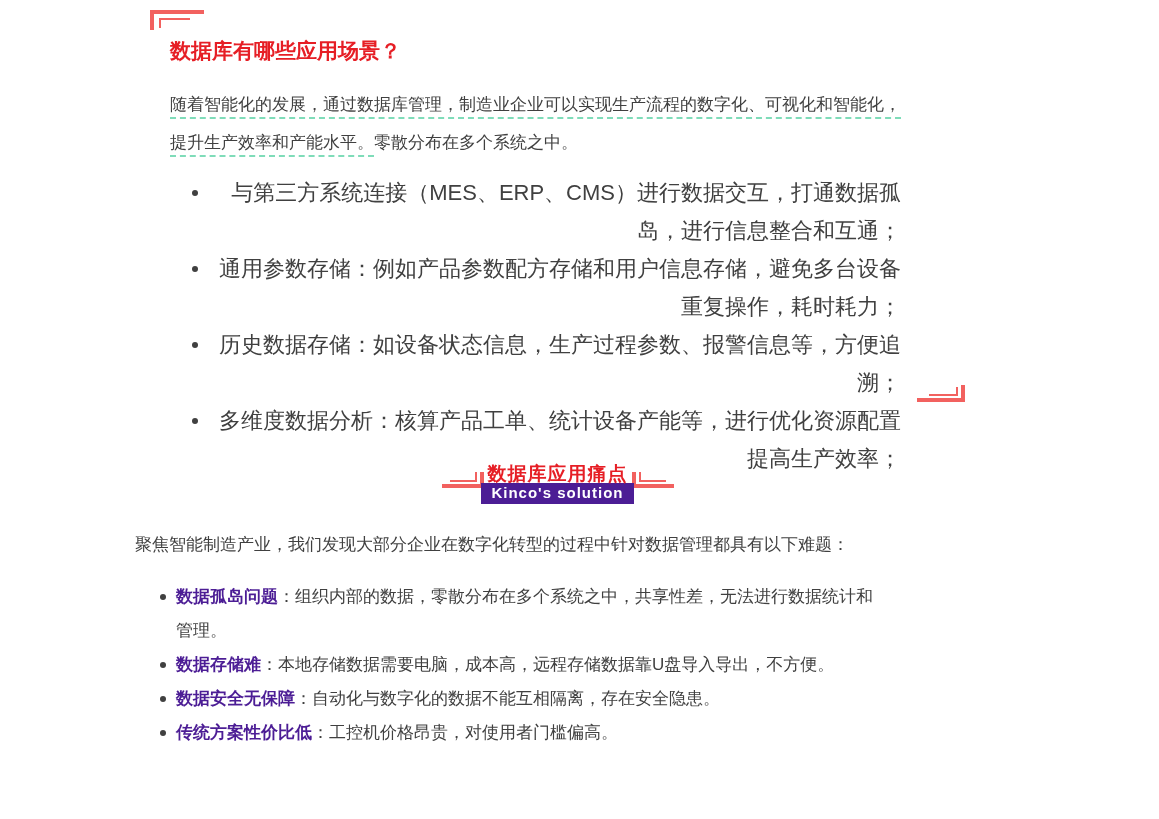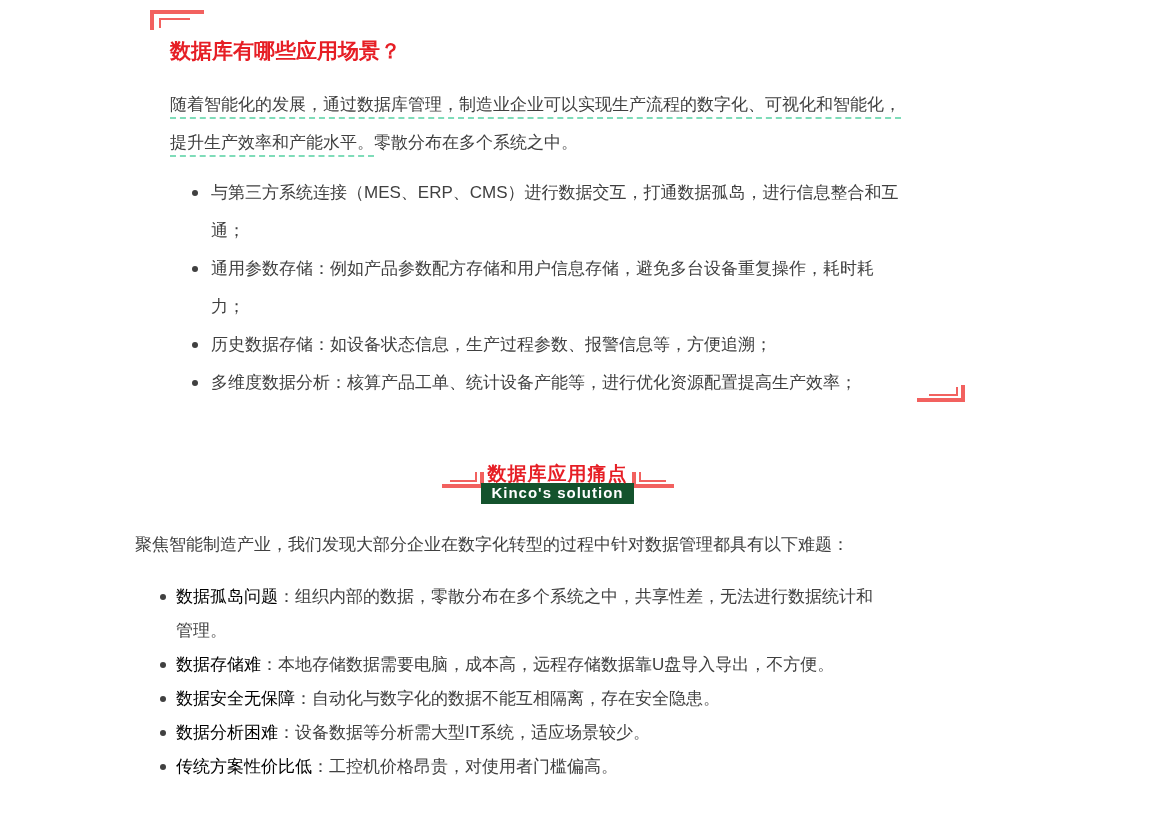--- a/index.html
+++ b/index.html
@@ -14,42 +14,42 @@
   .corner-tl .outer{left:0;top:0;width:50px;height:16px;border-top-width:4px;border-left-width:4px;}
   .corner-tl .inner{left:9px;top:8px;width:29px;height:8px;border-top-width:2px;border-left-width:2px;}
   .corner-br{left:915px;top:384px;width:50px;height:18px;}
   .corner-br .outer{right:0;bottom:0;width:44px;height:13px;border-bottom-width:4px;border-right-width:4px;}
   .corner-br .inner{right:7px;bottom:6px;width:27px;height:7px;border-bottom-width:2px;border-right-width:2px;}
   
   .s1{margin:38px 0 0 170px;}
   .heading{font-size:21px;font-weight:bold;color:#e61e25;margin:0 0 22px 0;line-height:26px;}
   .p1{width:740px;font-size:17px;line-height:38px;margin:0 0 12px 0;}
   .u{border-bottom:2px dashed #7fdcb9;padding-bottom:3px;}
-  .list1{list-style:none;margin:0 0 0 22px;padding:0;width:709px;font-size:17px;line-height:38px;}
+  .list1{list-style:none;margin:0 0 0 22px;padding:0;width:709px;font-size:22px;line-height:38px;text-align:right;}
   .list1 li{position:relative;padding-left:19px;}
   .list1 li::before{content:"";position:absolute;left:0;top:16px;width:6px;height:6px;border-radius:50%;background:#404040;}
   
   .banner{position:absolute;top:460px;left:-22px;width:1159px;display:flex;flex-direction:column;align-items:center;}
   .banner-row{display:flex;align-items:flex-end;}
   .brk{position:relative;width:46px;height:28px;margin-bottom:-2px;}
   .brk .bar{position:absolute;border:0 solid #f2615f;}
   .brk-l .outer{left:0;bottom:0;width:38px;height:12px;border-bottom-width:4px;border-right-width:4px;}
   .brk-l .inner{left:8px;bottom:6px;width:25px;height:8px;border-bottom-width:2px;border-right-width:2px;}
   .brk-r .outer{right:0;bottom:0;width:38px;height:12px;border-bottom-width:4px;border-left-width:4px;}
   .brk-r .inner{right:8px;bottom:6px;width:25px;height:8px;border-bottom-width:2px;border-left-width:2px;}
   .banner-title{font-size:19px;font-weight:bold;color:#e61e25;letter-spacing:1px;position:relative;z-index:2;line-height:24px;}
-  .banner-sub{margin-top:-3px;background:#14532d;color:#ffffff;font-weight:bold;font-size:15px;
+  .banner-sub{margin-top:-3px;background:#4c1d95;color:#ffffff;font-weight:bold;font-size:15px;
               padding:1px 10px 3px;position:relative;z-index:1;letter-spacing:1px;}
   
   .s2{position:absolute;top:528px;left:135px;width:760px;}
   .p2{font-size:17px;line-height:34px;margin:0 0 18px 0;}
   .list2{list-style:none;margin:0 0 0 26px;padding:0;width:724px;font-size:17px;line-height:34px;}
   .list2 li{position:relative;padding-left:15px;}
   .list2 li::before{content:"";position:absolute;left:-1px;top:14px;width:6px;height:6px;border-radius:50%;background:#404040;}
-  .term{font-weight:normal;color:#000000;}
+  .term{font-weight:bold;color:#4c1d95;}
 </style>
 </head>
 <body>
 
 <div class="corner corner-tl">
   <div class="bar outer"></div>
   <div class="bar inner"></div>
 </div>
 
 <div class="s1">
@@ -82,16 +82,15 @@
   </div>
   <div class="banner-sub">Kinco's solution</div>
 </div>
 
 <div class="s2">
   <p class="p2">聚焦智能制造产业，我们发现大部分企业在数字化转型的过程中针对数据管理都具有以下难题：</p>
   <ul class="list2">
     <li><span class="term">数据孤岛问题</span><span>：组织内部的数据，零散分布在多个系统之中，共享性差，无法进行数据统计和管理。</span></li>
     <li><span class="term">数据存储难</span><span>：本地存储数据需要电脑，成本高，远程存储数据靠U盘导入导出，不方便。</span></li>
     <li><span class="term">数据安全无保障</span><span>：自动化与数字化的数据不能互相隔离，存在安全隐患。</span></li>
-    <li><span class="term">数据分析困难</span><span>：设备数据等分析需大型IT系统，适应场景较少。</span></li>
     <li><span class="term">传统方案性价比低</span><span>：工控机价格昂贵，对使用者门槛偏高。</span></li>
   </ul>
 </div>
 
 </body></html>

